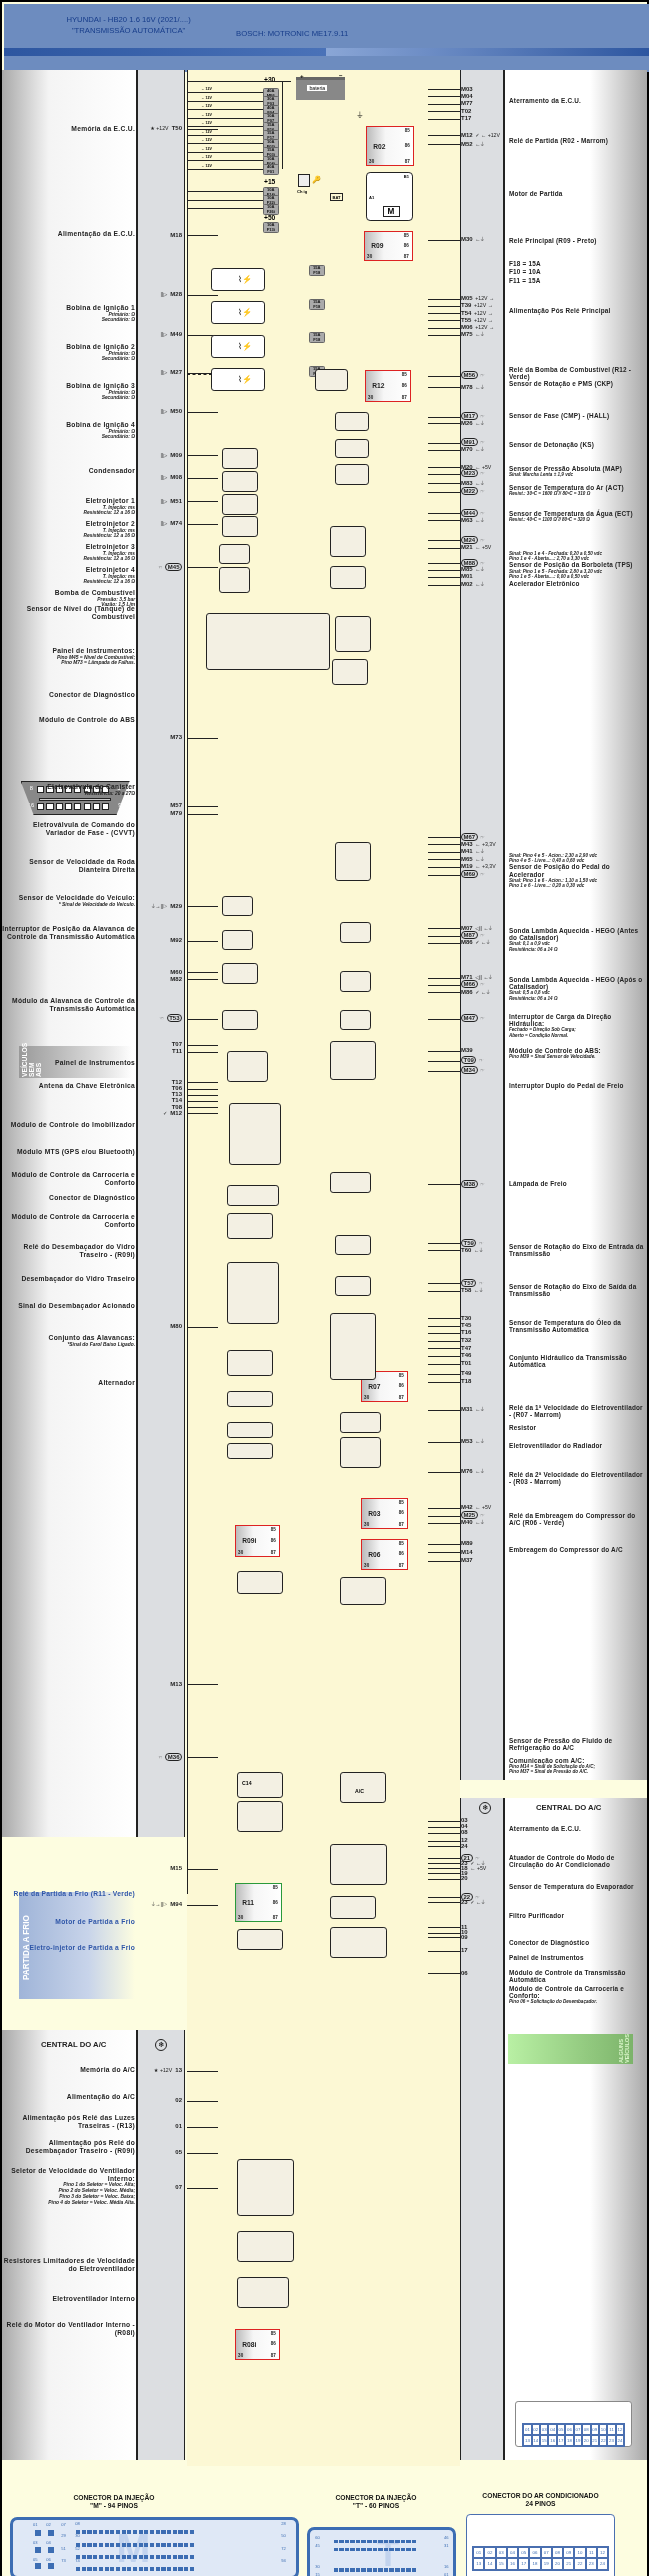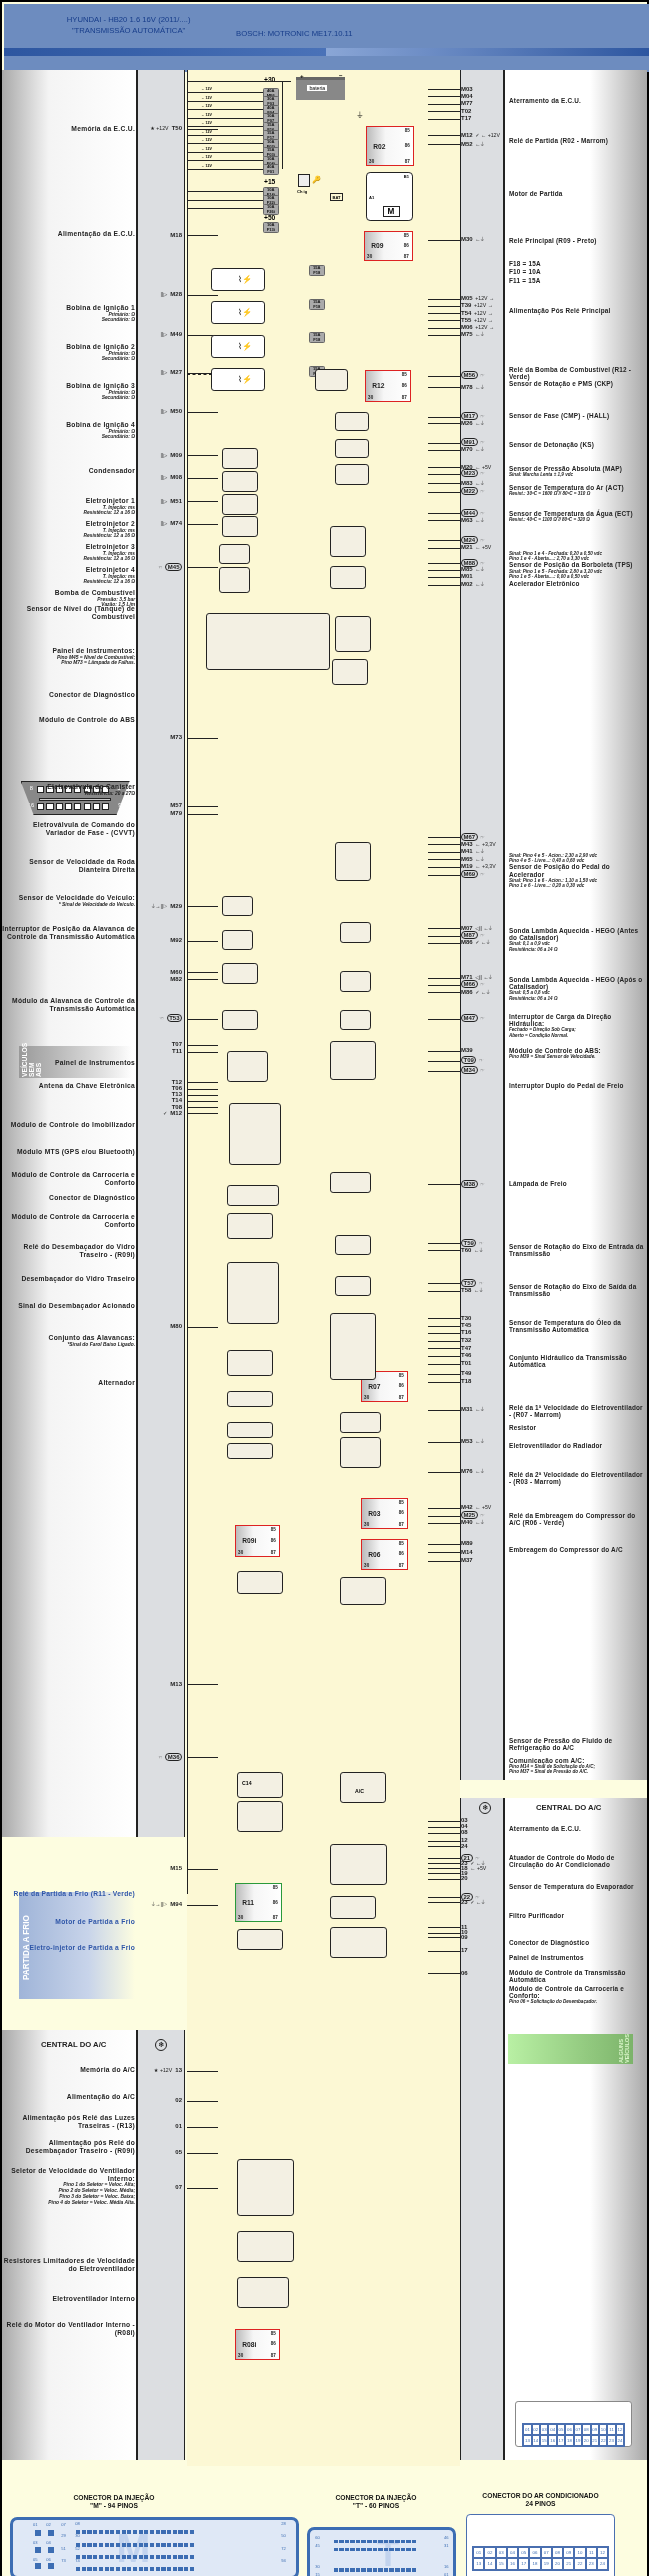--- a/index.html
+++ b/index.html
@@ -39,24 +39,24 @@
   .acgrid span { border: 0.5px solid #4a6fb0; font-size: 4.4px; text-align: center; color: #3c6db3; line-height: 9.3px; }
   .obd { position: absolute; background: #888; border: 1px solid #222; clip-path: polygon(0 0,100% 0,88% 100%,12% 100%); }
   .band { position: absolute; }
 </style>
 </head>
 <body>
 
 <div id="frame">
   <div id="header">
     <div class="t1">
-      <div>HYUNDAI - HB20 1.6 16V (2011/....)</div>
+      <div>HYUNDAI - HB20 1.6 16V (2021/....)</div>
       <div>"TRANSMISSÃO AUTOMÁTICA"</div>
     </div>
-    <div class="t2">BOSCH: MOTRONIC ME17.10.11</div>
+    <div class="t2">BOSCH: MOTRONIC ME17.9.11</div>
     <div class="bar"></div>
   </div>
 </div>
 
 <div class="colL" style="top:70px;height:1767px;" id="colL1"></div>
 <div class="colLpin" style="top:70px;height:1767px;" id="colLP1"></div>
 <div class="center" style="top:70px;height:2396px;" id="center"></div>
 <div class="colRpin" style="top:70px;height:1710px;" id="colRP1"></div>
 <div class="colR" style="top:70px;height:1710px;" id="colR1"></div>
 

